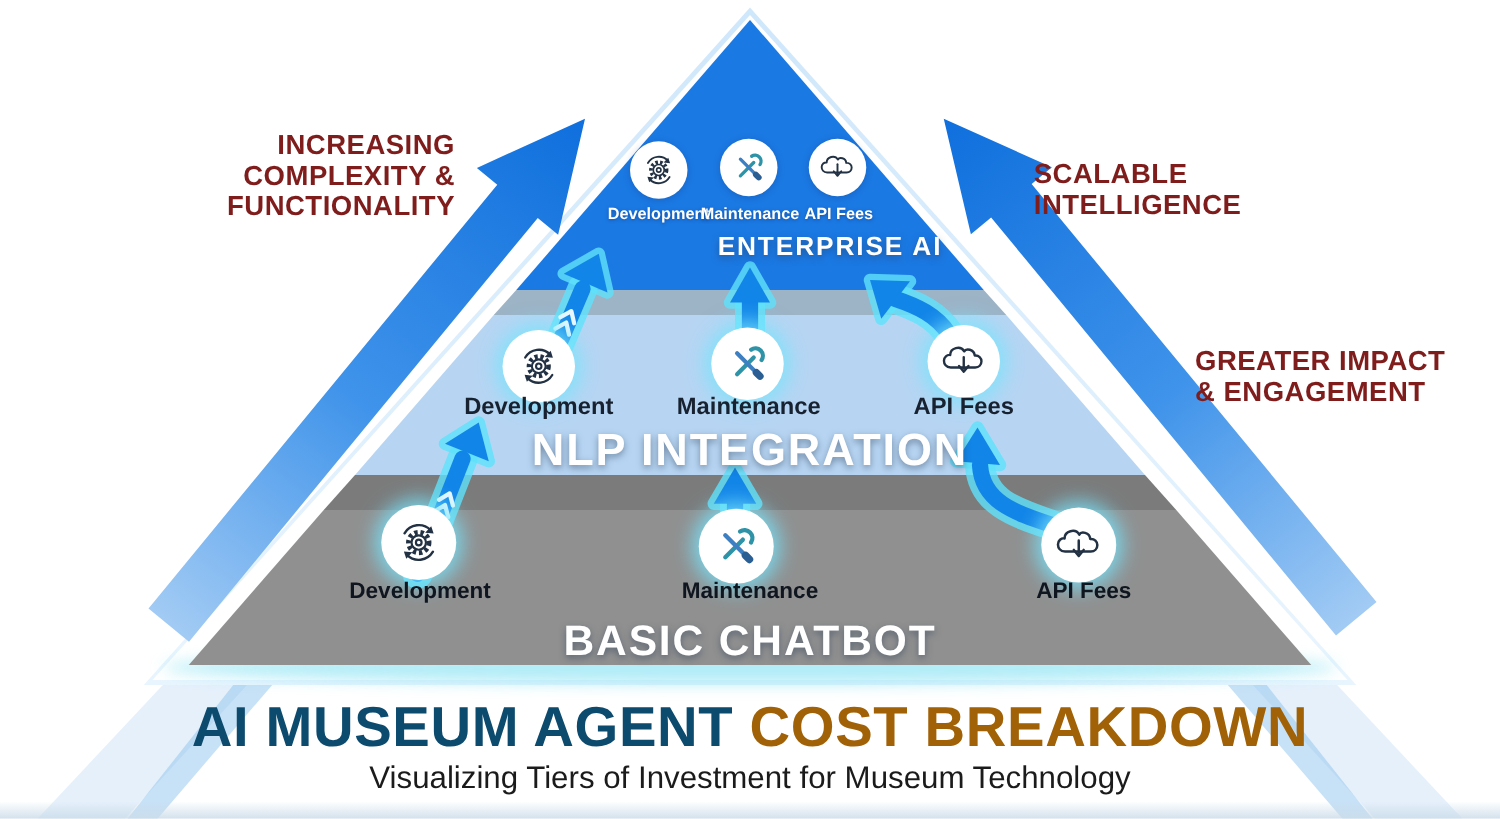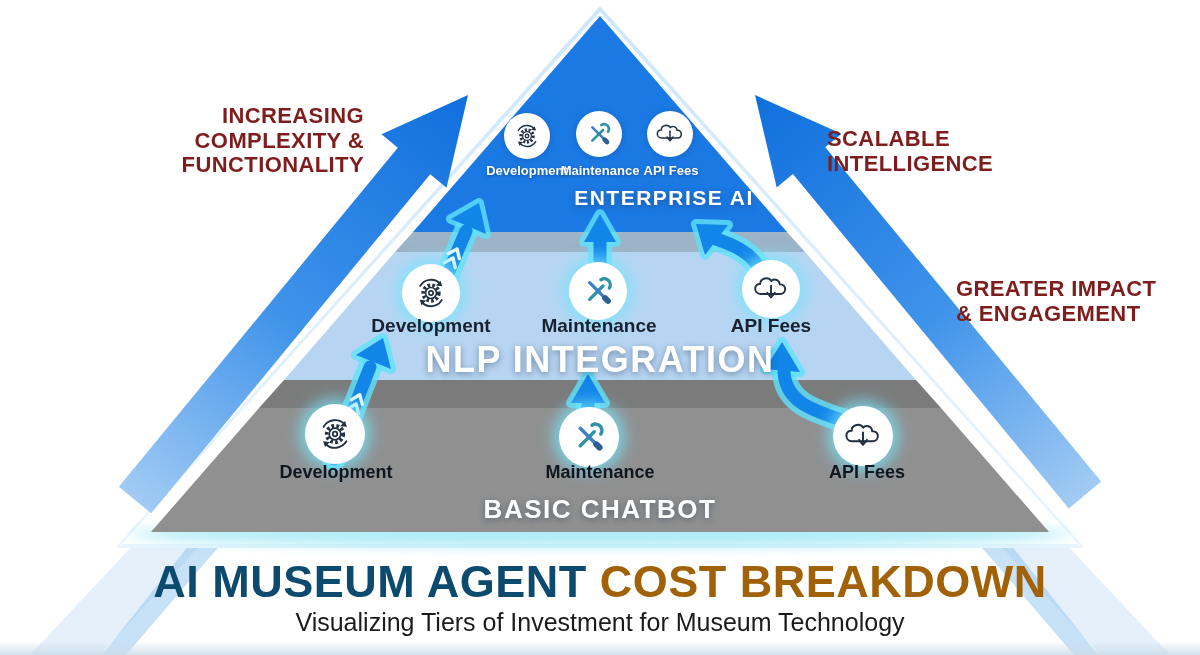--- a/index.html
+++ b/index.html
@@ -21,21 +21,21 @@
   .ic-sm{width:46px;height:46px;box-shadow:0 1px 6px rgba(10,40,90,.25);}
   .ic-md{width:58px;height:58px;box-shadow:0 0 16px 5px rgba(120,228,252,.85);}
   .ic-lg{width:60px;height:60px;box-shadow:0 0 16px 5px rgba(120,228,252,.85);}
 
   
   .tier-title{position:absolute;transform:translateX(-50%);white-space:nowrap;
       color:#ffffff;font-weight:700;letter-spacing:1.5px;
       text-shadow:0 2px 6px rgba(40,60,85,.5);}
   .t-ent{left:632px;top:186px;font-size:21px;margin-left:32px;}
   .t-nlp{left:600px;top:339px;font-size:36px;}
-  .t-bas{left:600px;top:494px;font-size:26px;}
+  .t-bas{left:600px;top:494px;font-size:34px;}
 
   .item-label{position:absolute;transform:translateX(-50%);white-space:nowrap;}
   .lab-top{color:#ffffff;font-size:13px;font-weight:600;text-shadow:0 1px 3px rgba(10,40,90,.5);}
   .lab-mid{color:#17212f;font-size:19px;font-weight:600;}
   .lab-bot{color:#10161f;font-size:18px;font-weight:600;}
 
   .annot{position:absolute;color:#7f1d1d;font-weight:700;font-size:22px;
       line-height:1.12;letter-spacing:.4px;white-space:pre-line;}
   .annot.right-align{text-align:right;}
 

